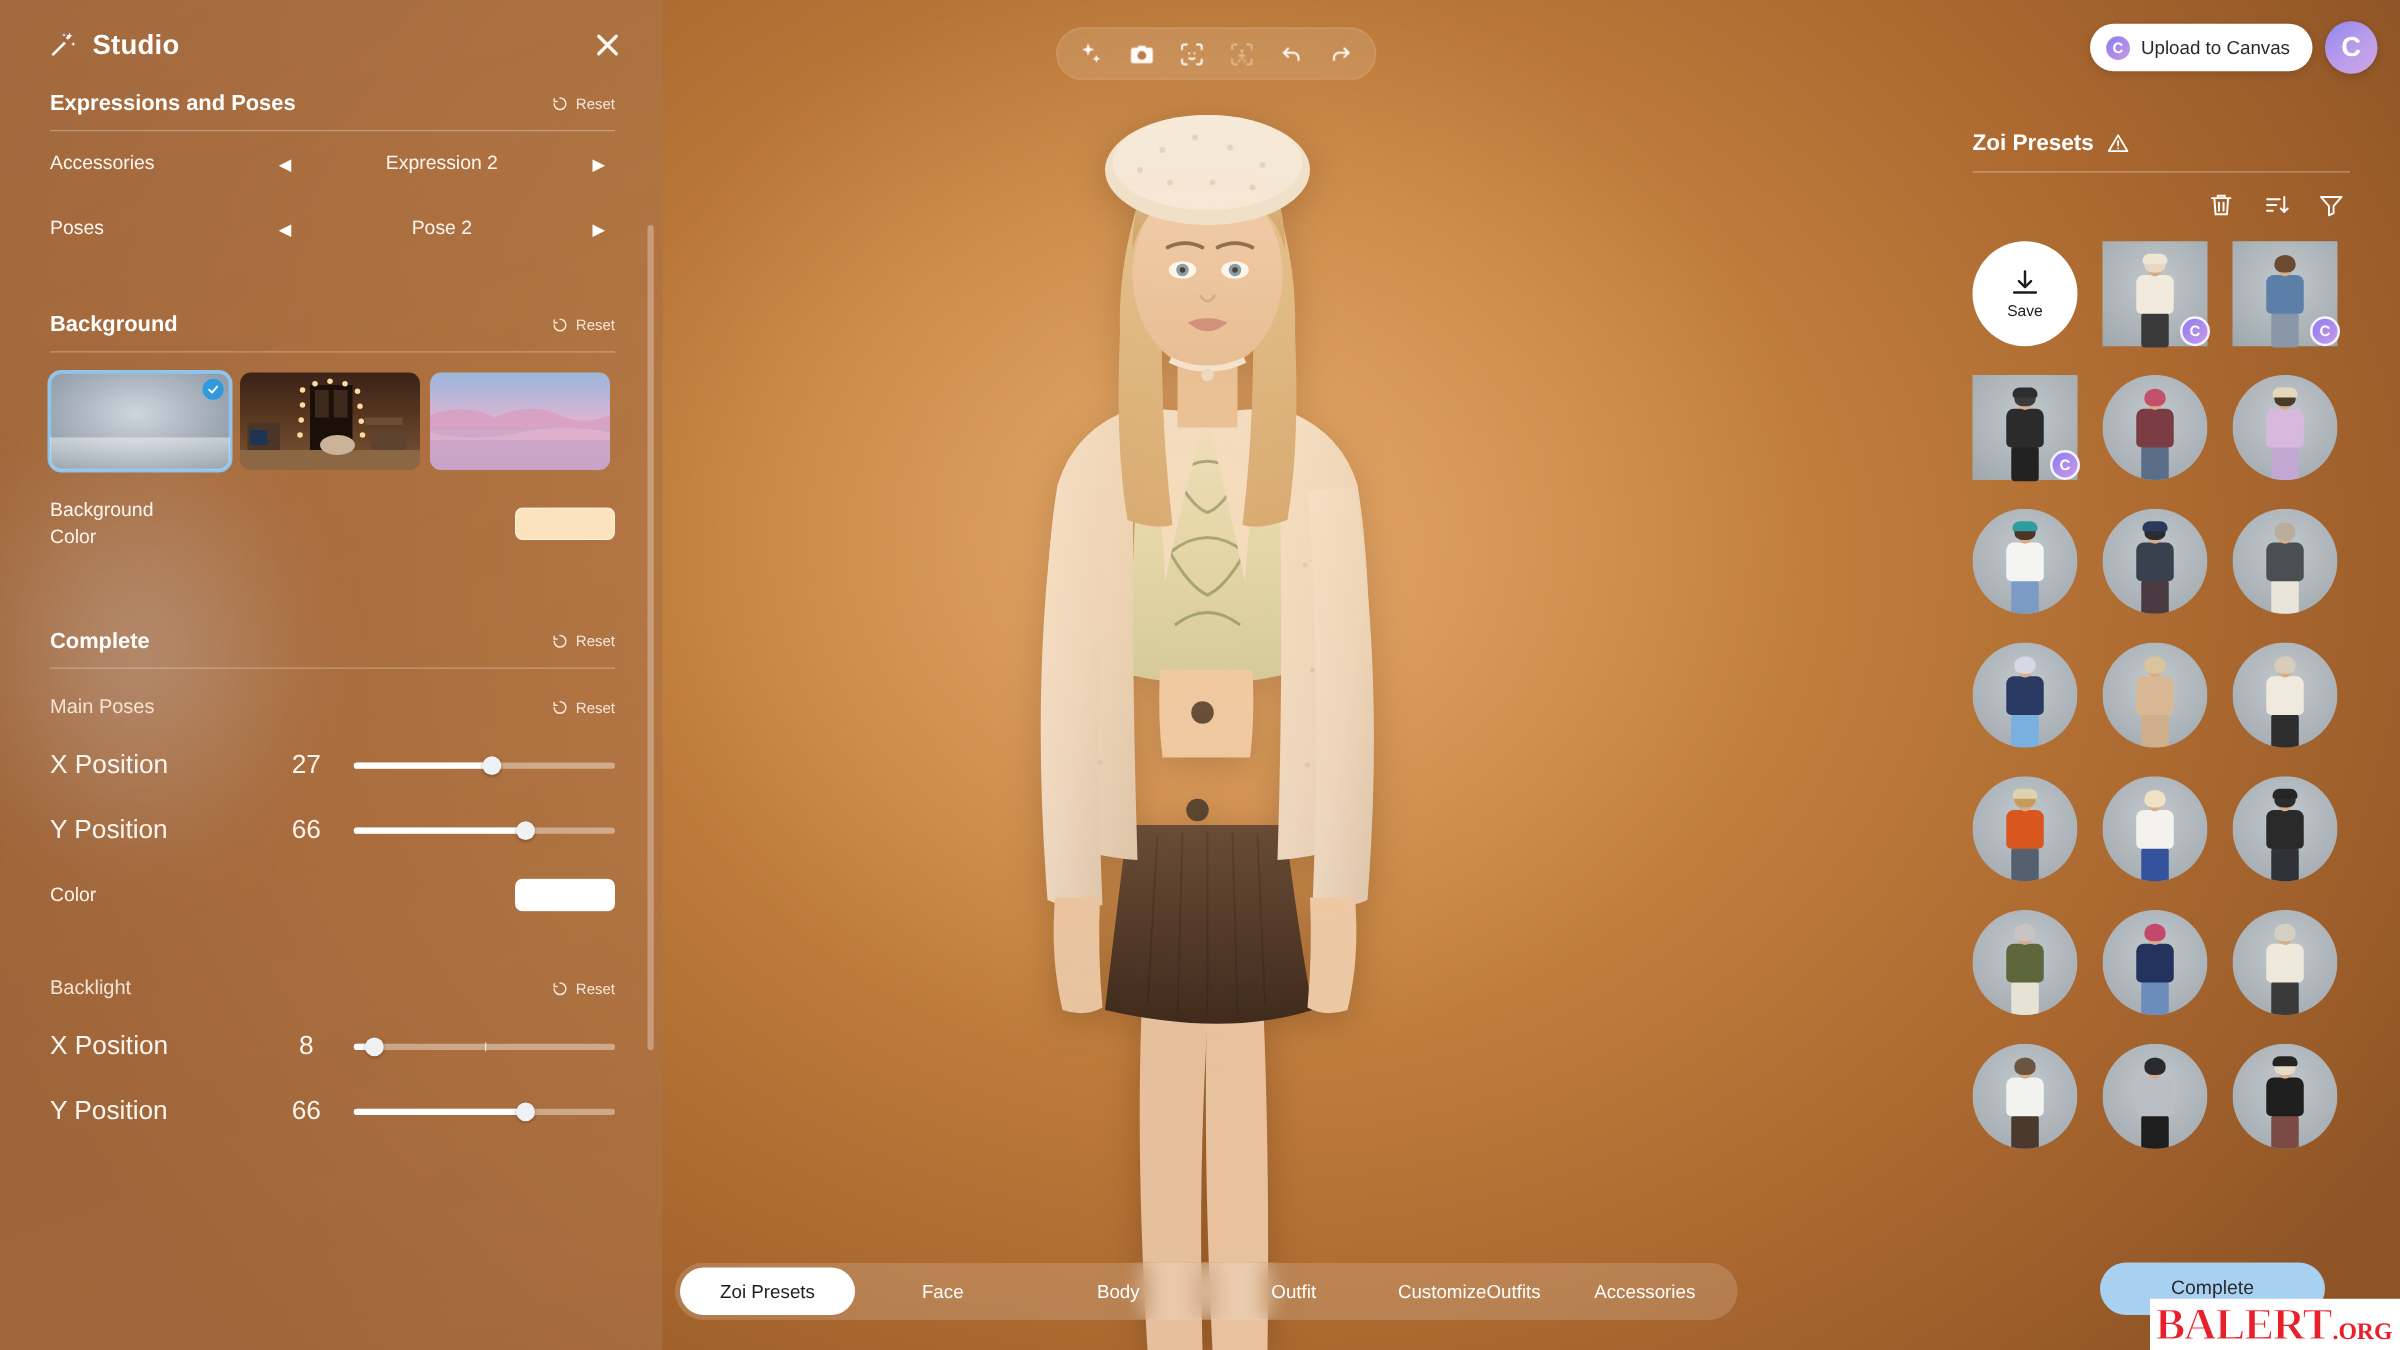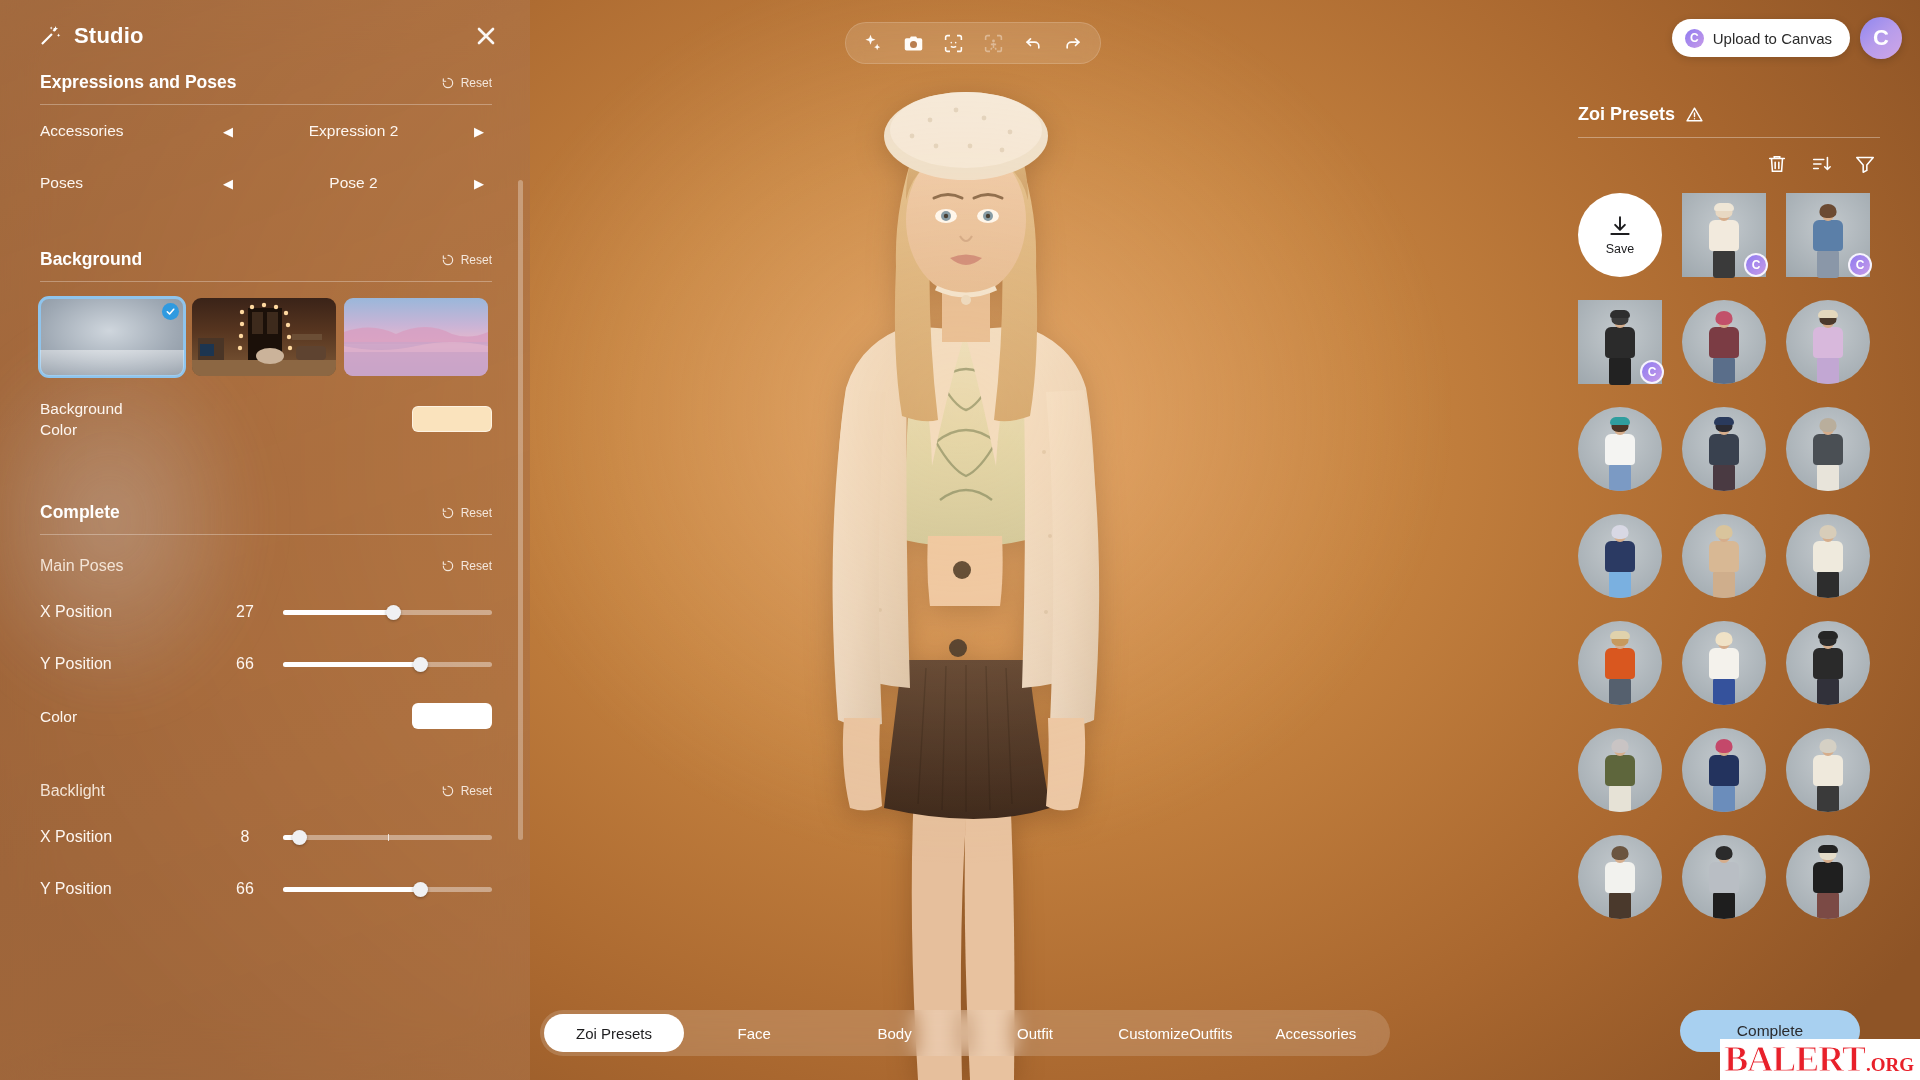--- a/index.html
+++ b/index.html
@@ -74,21 +74,21 @@
   .t-studio { background: radial-gradient(ellipse 120px 70px at 48% 42%, #cfd6dd 0%, #9fa9b4 55%, #7f8a96 100%); }
   .t-studio:after{ content:""; position:absolute; left:0; right:0; bottom:0; height:26px;
     background: linear-gradient(180deg, rgba(255,255,255,.45), rgba(255,255,255,.15)); }
   .t-room { background: linear-gradient(180deg,#3a2318 0%, #55341f 40%, #7d5836 100%); }
   .t-sunset { background: linear-gradient(180deg,#9ab7da 0%, #c9b4d6 35%, #e5b7cd 55%, #d9a7c4 70%, #c3a3c8 100%); }
 
   .kvrow { display:flex; align-items:center; min-height:34px; }
   .kvrow .klabel { font-size:15.5px; color:#fdf6f0; line-height:21px; }
   .swatch { margin-left:auto; width:80px; height:26px; border-radius:6px; border:1px solid rgba(255,255,255,.55); }
 
-  .slider-row { display:flex; align-items:center; height:52px; font-size:16px; color:#fdf6f0; }
+  .slider-row { display:flex; align-items:center; height:52px; font-size:21px; color:#fdf6f0; }
   .slider-row .s-lbl { width:175px; }
   .slider-row .s-val { width:60px; text-align:center; }
   .track { position:relative; flex:1; height:5px; border-radius:3px; background:rgba(255,255,255,.40); margin-left:8px; }
   .fill { position:absolute; left:0; top:0; bottom:0; border-radius:3px; background:#fff; }
   .knob { position:absolute; top:50%; width:15px; height:15px; margin-top:-7.5px; margin-left:-7.5px;
           border-radius:50%; background:#f0f1f3; box-shadow:0 1px 3px rgba(0,0,0,.3); cursor:pointer; }
   .tickmark { position:absolute; top:-1px; width:1.5px; height:7px; background:rgba(255,255,255,.75); }
 
   .gap-s { height:22px; } .gap-m { height:40px; } .gap-l { height:62px; }
 

